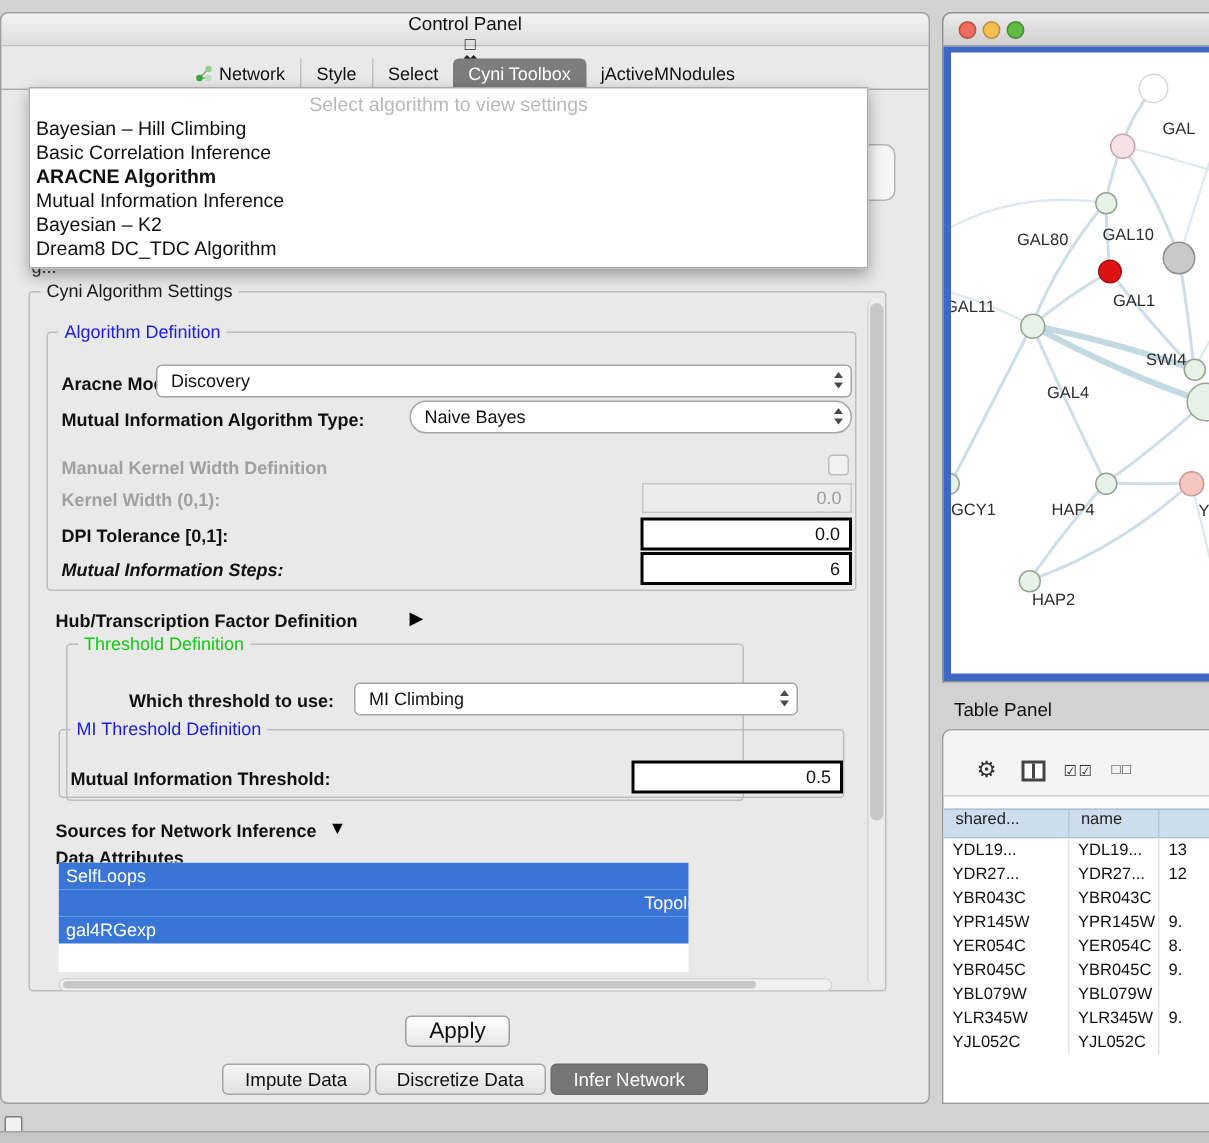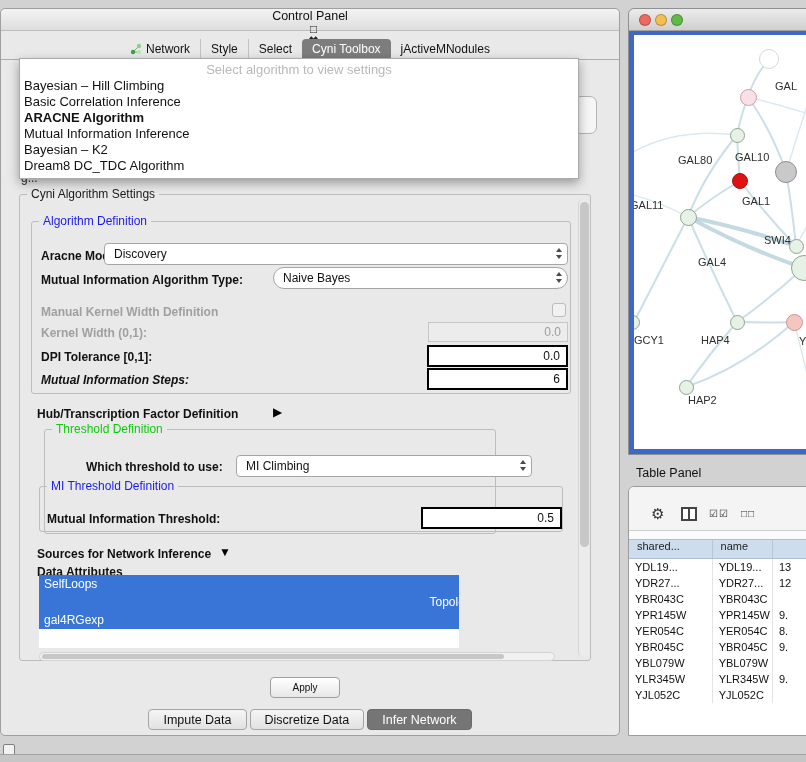--- a/index.html
+++ b/index.html
@@ -70,21 +70,21 @@
   .vscroll-thumb { position:absolute; left:1px; top:3px; width:9px; height:345px; background:#c7c7c7; border-radius:5px; }
 
   .attr-list { position:absolute; left:38px; top:566px; width:420px; height:73px; background:#fff; overflow:hidden; }
   .attr-row { width:507px; height:18px; line-height:18px; padding-left:5px; font-size:12px; color:#fff; }
   .hscroll { position:absolute; left:38px; top:643px; width:516px; height:9px; background:#f1f1f1;
         border:1px solid #d3d3d3; border-radius:5px; }
   .hscroll-thumb { position:absolute; left:2px; top:1px; width:462px; height:5px; background:#c7c7c7; border-radius:4px; }
 
   .apply-btn { position:absolute; left:269px; top:668px; width:70px; height:21px;
         background:linear-gradient(#ffffff,#e7e7e7); border:1px solid #9f9f9f; border-radius:4px;
-        font-size:10px; color:#111; display:flex; align-items:center; justify-content:center; }
+        font-size:15px; color:#111; display:flex; align-items:center; justify-content:center; }
 
   .bottom-tabs { position:absolute; left:0; right:0; top:700px; height:21px;
         display:flex; justify-content:center; gap:3px; }
   .btab { height:21px; padding:0 14px; display:flex; align-items:center; font-size:12.5px;
         background:linear-gradient(#f5f5f5,#e2e2e2); border:1px solid #a5a5a5; border-radius:4px; color:#111; }
   .btab.active { background:#757575; color:#fff; border-color:#6b6b6b; }
 
   
   .net-window { position:absolute; left:628px; top:8px; width:200px; height:447px;
         border:1px solid #8f8f8f; border-radius:6px 6px 0 0; background:#d9d9d9; }

